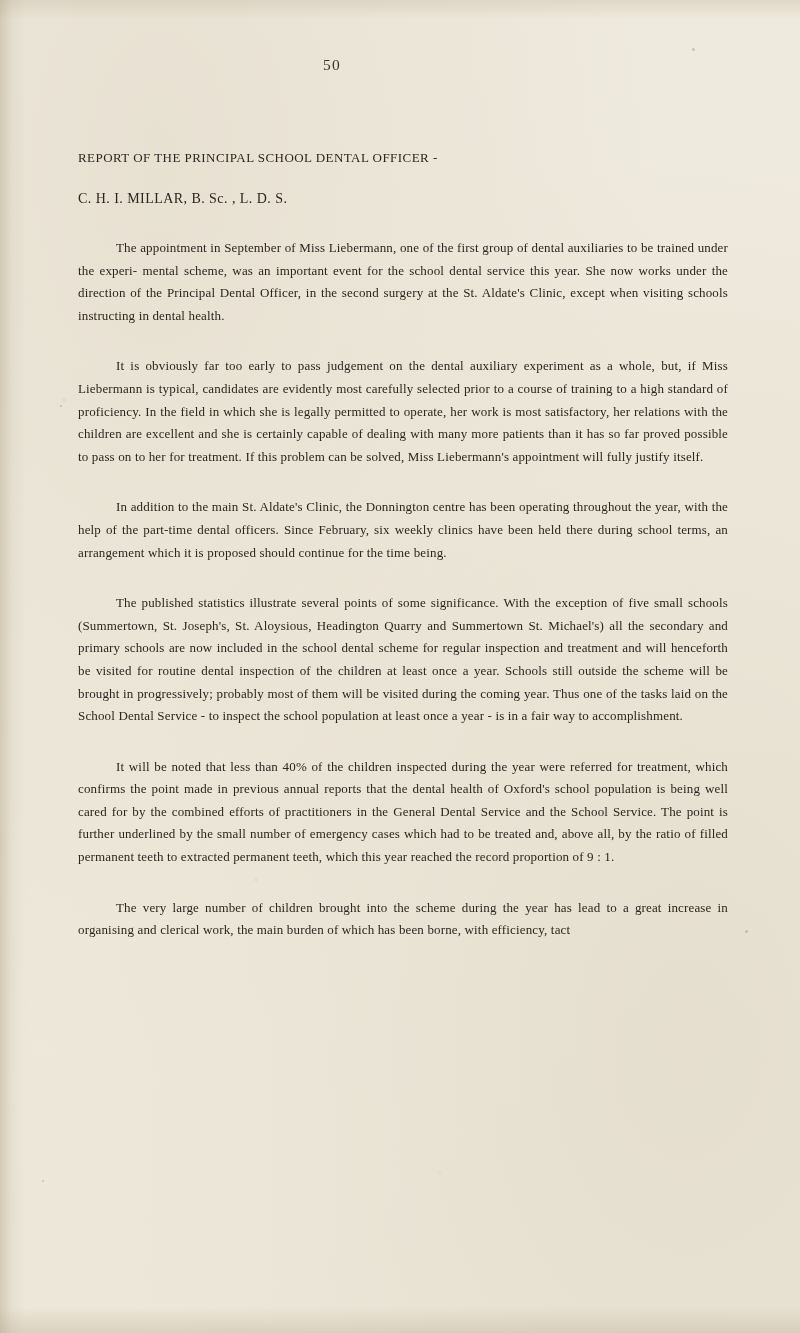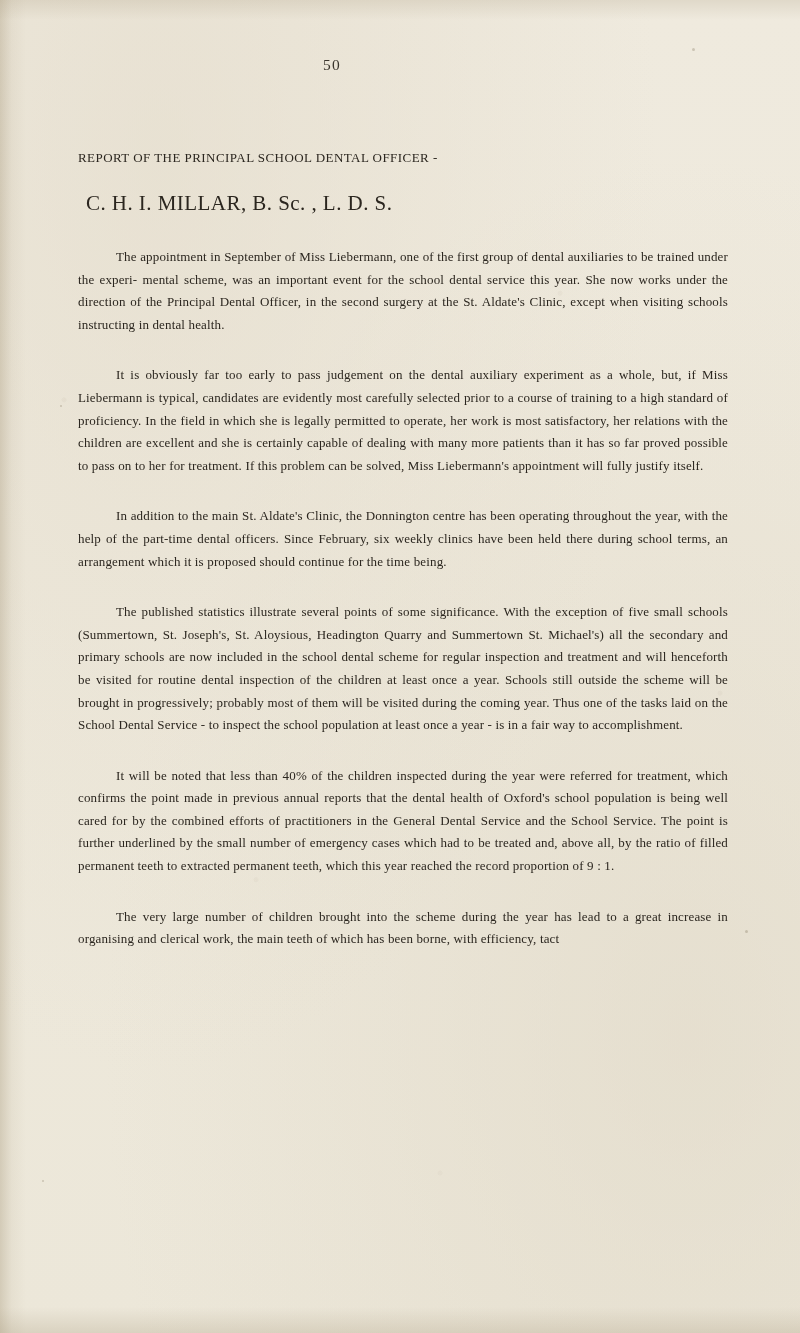--- a/index.html
+++ b/index.html
@@ -78,25 +78,24 @@
   }
 
   h1.heading {
     font-size: 13px;
     font-weight: normal;
     letter-spacing: 0.45px;
     margin: 0 0 8px 0;
     color: #2b261f;
   }
   .byline {
-    font-size: 21px;
+    font-size: 14px;
     letter-spacing: 0.45px;
     margin-top: 25px;
     color: #2b261f;
-    margin-left: 8px;
   }
 
   p.para {
     font-size: 13px;
     line-height: 22.6px;
     text-align: justify;
     margin: 0;
     color: #2b261f;
     letter-spacing: 0.15px;
   }
@@ -129,15 +128,15 @@
 
   <div class="content">
     <h1 class="heading">REPORT OF THE PRINCIPAL SCHOOL DENTAL OFFICER -</h1>
     <div class="byline">C. H. I. MILLAR, B. Sc. , L. D. S.</div>
 
     <p class="para first"><span class="ind"></span><span>The appointment in September of Miss Liebermann, one of the first group of dental auxiliaries to be trained under the experi- mental scheme, was an important event for the school dental service this year. She now works under the direction of the Principal Dental Officer, in the second surgery at the St. Aldate's Clinic, except when visiting schools instructing in dental health.</span></p>
     <p class="para"><span class="ind"></span><span>It is obviously far too early to pass judgement on the dental auxiliary experiment as a whole, but, if Miss Liebermann is typical, candidates are evidently most carefully selected prior to a course of training to a high standard of proficiency. In the field in which she is legally permitted to operate, her work is most satisfactory, her relations with the children are excellent and she is certainly capable of dealing with many more patients than it has so far proved possible to pass on to her for treatment. If this problem can be solved, Miss Liebermann's appointment will fully justify itself.</span></p>
     <p class="para"><span class="ind"></span><span>In addition to the main St. Aldate's Clinic, the Donnington centre has been operating throughout the year, with the help of the part-time dental officers. Since February, six weekly clinics have been held there during school terms, an arrangement which it is proposed should continue for the time being.</span></p>
     <p class="para"><span class="ind"></span><span>The published statistics illustrate several points of some significance. With the exception of five small schools (Summertown, St. Joseph's, St. Aloysious, Headington Quarry and Summertown St. Michael's) all the secondary and primary schools are now included in the school dental scheme for regular inspection and treatment and will henceforth be visited for routine dental inspection of the children at least once a year. Schools still outside the scheme will be brought in progressively; probably most of them will be visited during the coming year. Thus one of the tasks laid on the School Dental Service - to inspect the school population at least once a year - is in a fair way to accomplishment.</span></p>
     <p class="para"><span class="ind"></span><span>It will be noted that less than 40% of the children inspected during the year were referred for treatment, which confirms the point made in previous annual reports that the dental health of Oxford's school population is being well cared for by the combined efforts of practitioners in the General Dental Service and the School Service. The point is further underlined by the small number of emergency cases which had to be treated and, above all, by the ratio of filled permanent teeth to extracted permanent teeth, which this year reached the record proportion of 9 : 1.</span></p>
-    <p class="para"><span class="ind"></span><span>The very large number of children brought into the scheme during the year has lead to a great increase in organising and clerical work, the main teeth of which has been borne, with efficiency, tact</span></p>
+    <p class="para"><span class="ind"></span><span>The very large number of children brought into the scheme during the year has lead to a great increase in organising and clerical work, the main burden of which has been borne, with efficiency, tact</span></p>
   </div>
 </div>
 
 </body></html>

